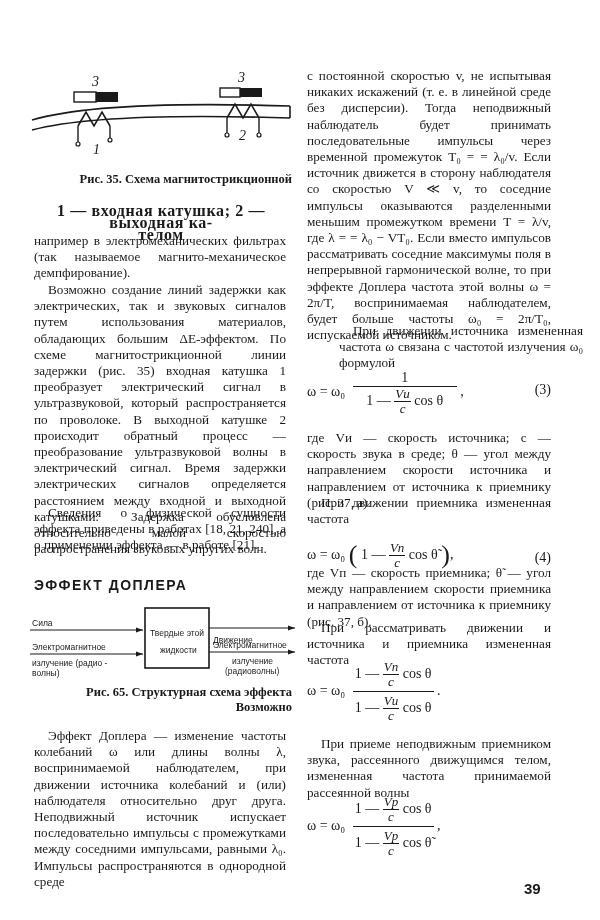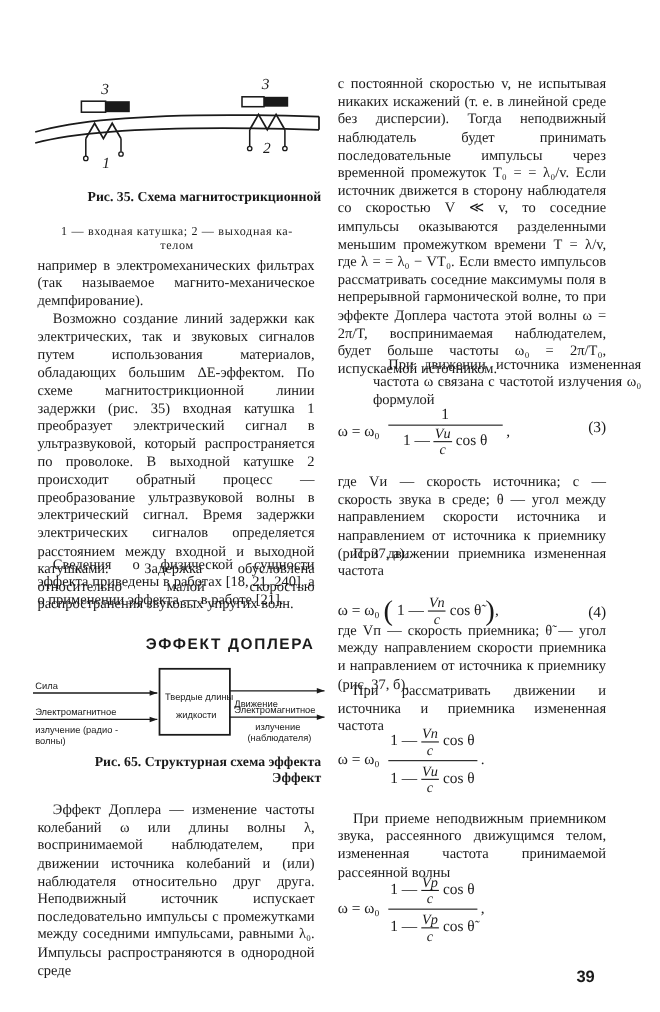--- a/index.html
+++ b/index.html
@@ -5,22 +5,22 @@
   html, body { margin:0; padding:0; }
   body { width:600px; height:920px; background:#ffffff; position:relative; overflow:hidden;
          font-family:"Liberation Serif", "DejaVu Serif", serif; color:#1a1a1a; }
   .col { position:absolute; font-size:13.2px; line-height:16.2px; text-align:justify; }
   .col-left { left:34px; top:0; width:252px; }
   .col-right { left:307px; top:0; width:244px; }
   .abs { position:absolute; }
   p { margin:0; }
   .ind { text-indent:14px; }
   .caption { font-weight:bold; font-size:12.5px; line-height:15px; text-align:right; }
-  .legend { font-size:11px; line-height:12px; text-align:center; font-weight:normal; letter-spacing:0.6px; }
-  .heading { font-family:"Liberation Sans", sans-serif; font-weight:bold; font-size:14px; letter-spacing:1.5px; text-align:right; }
+  .legend { font-size:16px; line-height:12px; text-align:center; font-weight:bold; letter-spacing:0.6px; }
+  .heading { font-family:"Liberation Sans", sans-serif; font-weight:bold; font-size:14px; letter-spacing:1.5px; text-align:left; }
   .it { font-style:italic; }
   .eq { position:absolute; font-size:14px; }
   .frac { display:inline-block; vertical-align:middle; text-align:center; }
   .frac > span { display:block; }
   .frac .num { border-bottom:1px solid #1a1a1a; padding:0 2px; }
   .sfrac { display:inline-block; vertical-align:middle; text-align:center; font-size:13px; line-height:14px; }
   .sfrac > span { display:block; }
   .sfrac .num { border-bottom:1px solid #1a1a1a; padding:0 1px; }
   .eqnum { position:absolute; right:0; font-size:14px; }
   .pagenum { position:absolute; left:524px; top:880px; font-family:"Liberation Sans", sans-serif; font-weight:bold; font-size:15px; }
@@ -85,30 +85,30 @@
     <polygon points="123,54 116,51.5 116,56.5" fill="#1a1a1a"></polygon>
     <line x1="189" y1="28" x2="275" y2="28" stroke="#1a1a1a" stroke-width="1.2"></line>
     <polygon points="275,28 268,25.5 268,30.5" fill="#1a1a1a"></polygon>
     <line x1="189" y1="52" x2="275" y2="52" stroke="#1a1a1a" stroke-width="1.2"></line>
     <polygon points="275,52 268,49.5 268,54.5" fill="#1a1a1a"></polygon>
   </svg>
   <span class="diag-label" style="left:12px;top:18px;">Сила</span>
   <span class="diag-label" style="left:12px;top:42px;">Электромагнитное</span>
   <span class="diag-label" style="left:12px;top:58px;">излучение (радио -</span>
   <span class="diag-label" style="left:12px;top:68px;">волны)</span>
-  <span class="diag-label" style="left:130px;top:28px;">Твердые длины</span>
+  <span class="diag-label" style="left:130px;top:28px;">Твердые этой</span>
   <span class="diag-label" style="left:140px;top:45px;">жидкости</span>
   <span class="diag-label" style="left:193px;top:35px;">Движение</span>
   <span class="diag-label" style="left:193px;top:40px;">Электромагнитное</span>
   <span class="diag-label" style="left:212px;top:56px;">излучение</span>
-  <span class="diag-label" style="left:205px;top:66px;">(наблюдателя)</span>
+  <span class="diag-label" style="left:205px;top:66px;">(радиоволны)</span>
 </div>
 <div class="abs caption" style="left:30px;top:685px;width:262px;">
   <div>Рис. 65. Структурная схема эффекта</div>
-  <div>Эффект</div>
+  <div>Возможно</div>
 </div>
 
 <div class="col col-right">
   <p class="abs" style="top:68px;width:244px;">с постоянной скоростью v, не испытывая никаких искажений (т. е. в линейной среде без дисперсии). Тогда неподвижный наблюдатель будет принимать последовательные импульсы через временной промежуток T₀ = = λ₀/v. Если источник движется в сторону наблюдателя со скоростью V ≪ v, то соседние импульсы оказываются разделенными меньшим промежутком времени T = λ/v, где λ = = λ₀ − VT₀. Если вместо импульсов рассматривать соседние максимумы поля в непрерывной гармонической волне, то при эффекте Доплера частота этой волны ω = 2π/T, воспринимаемая наблюдателем, будет больше частоты ω₀ = 2π/T₀, испускаемой источником.</p>
   <p class="abs ind" style="top:323px;width:244px;margin-left:32px;">При движении источника измененная частота ω связана с частотой излучения ω₀ формулой</p>
 
   <div class="eq" style="top:370px;left:0;width:244px;">
     <span>ω = ω₀</span>
     <span class="frac" style="margin-left:4px;">
       <span class="num" style="width:100px;">1</span>

